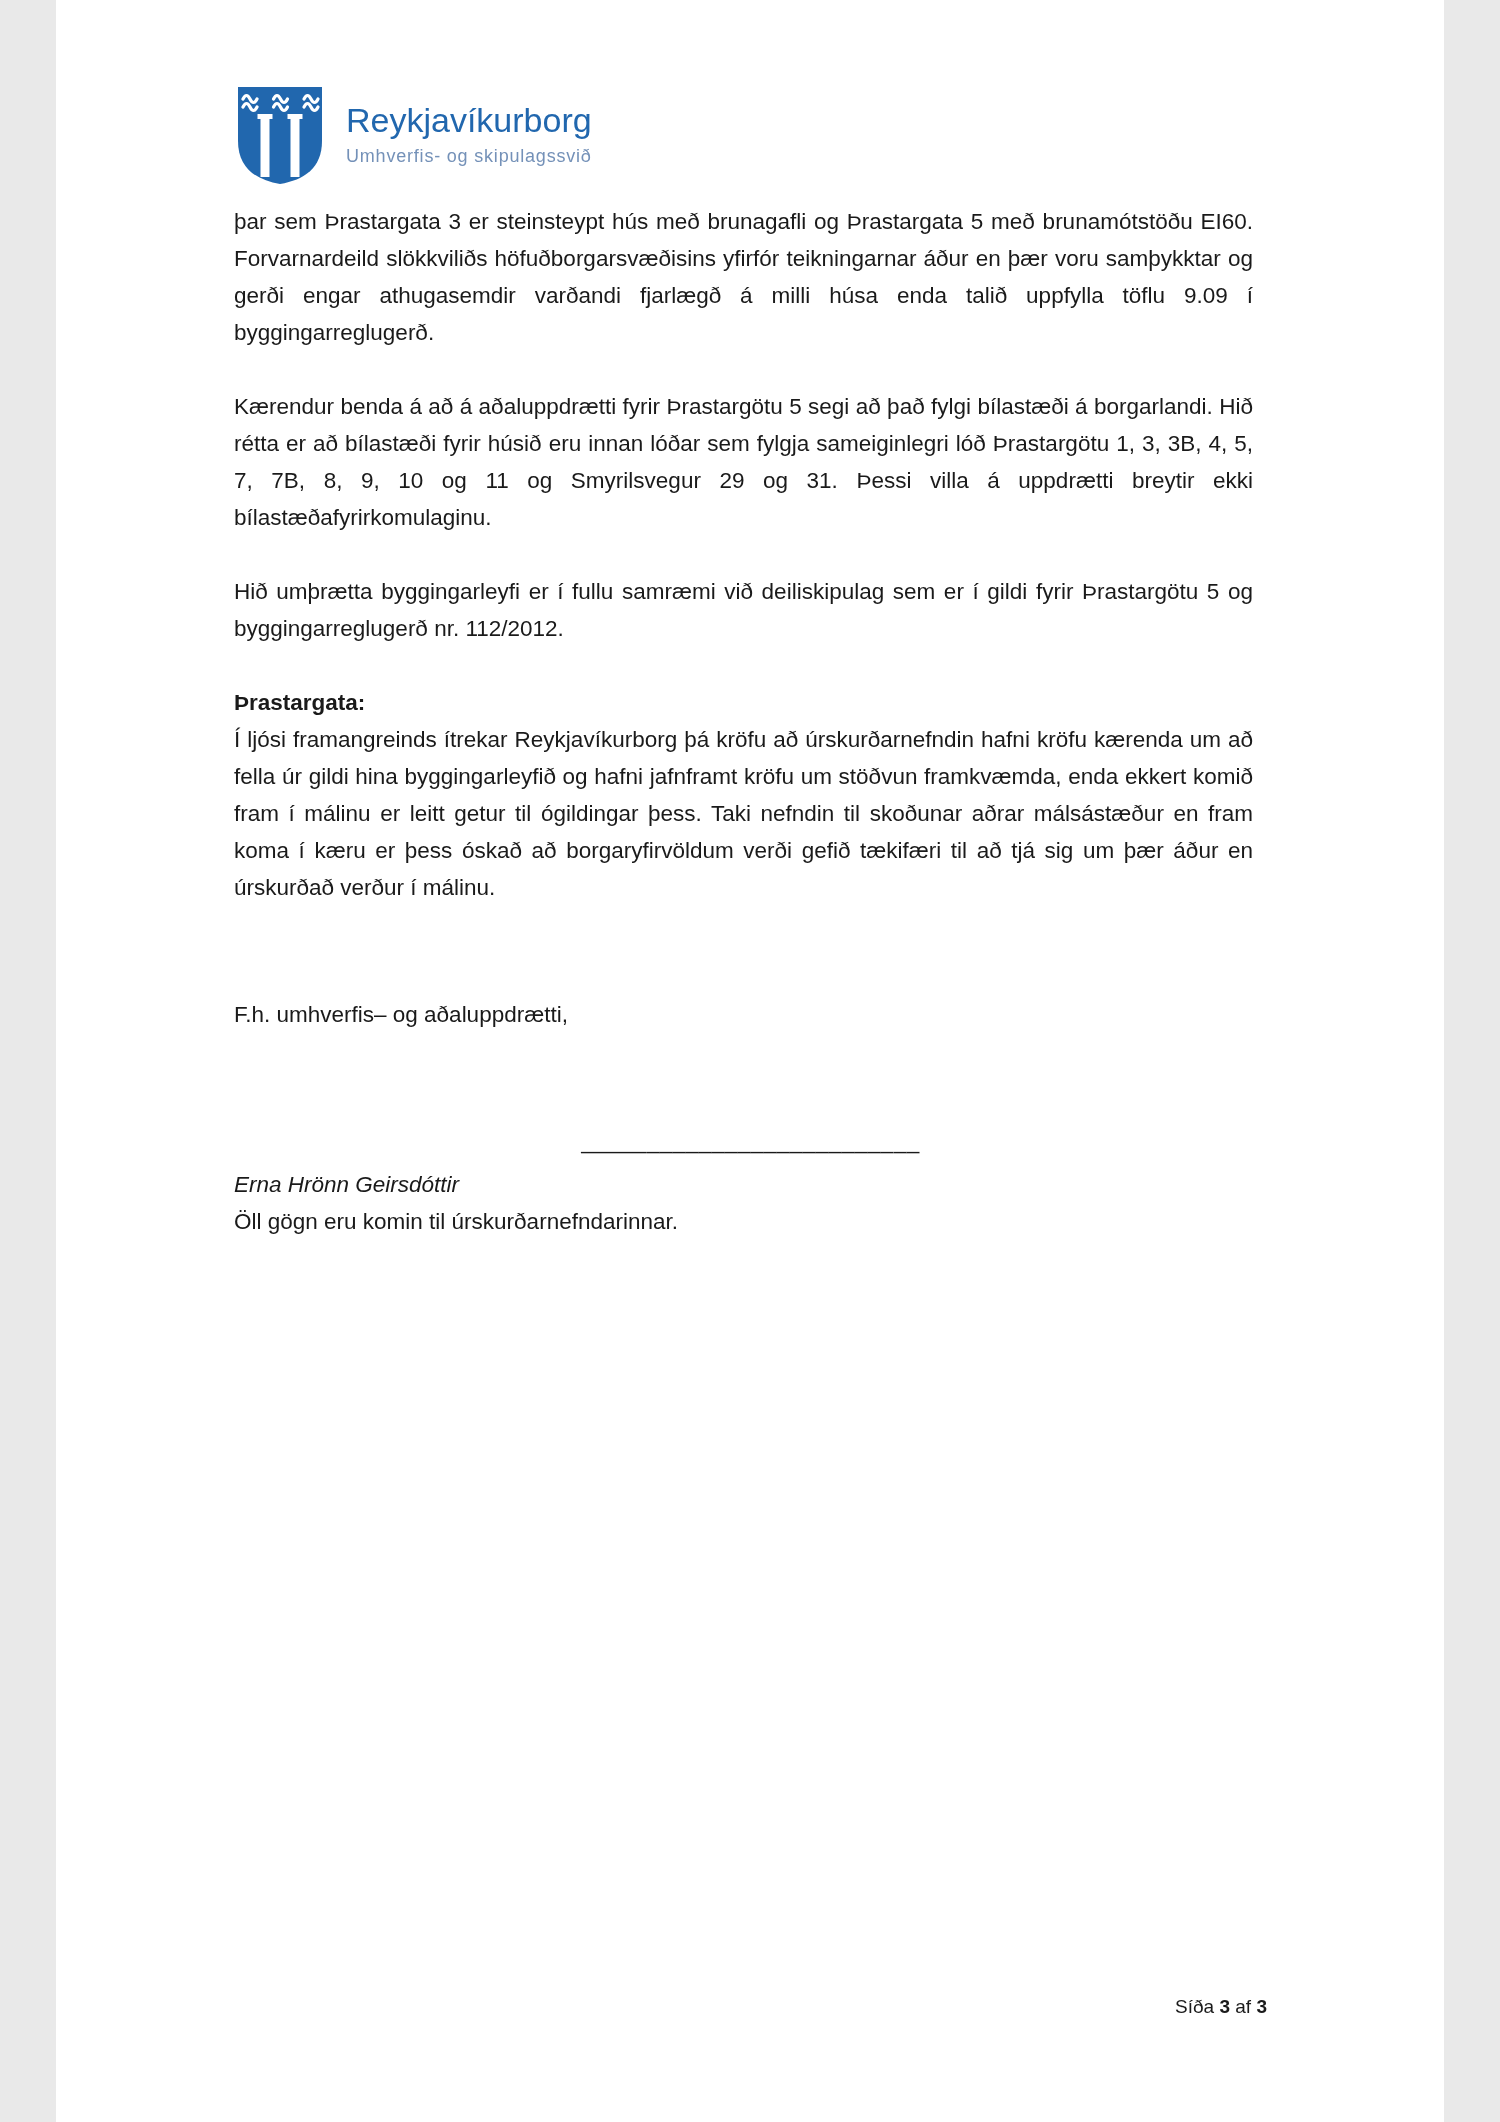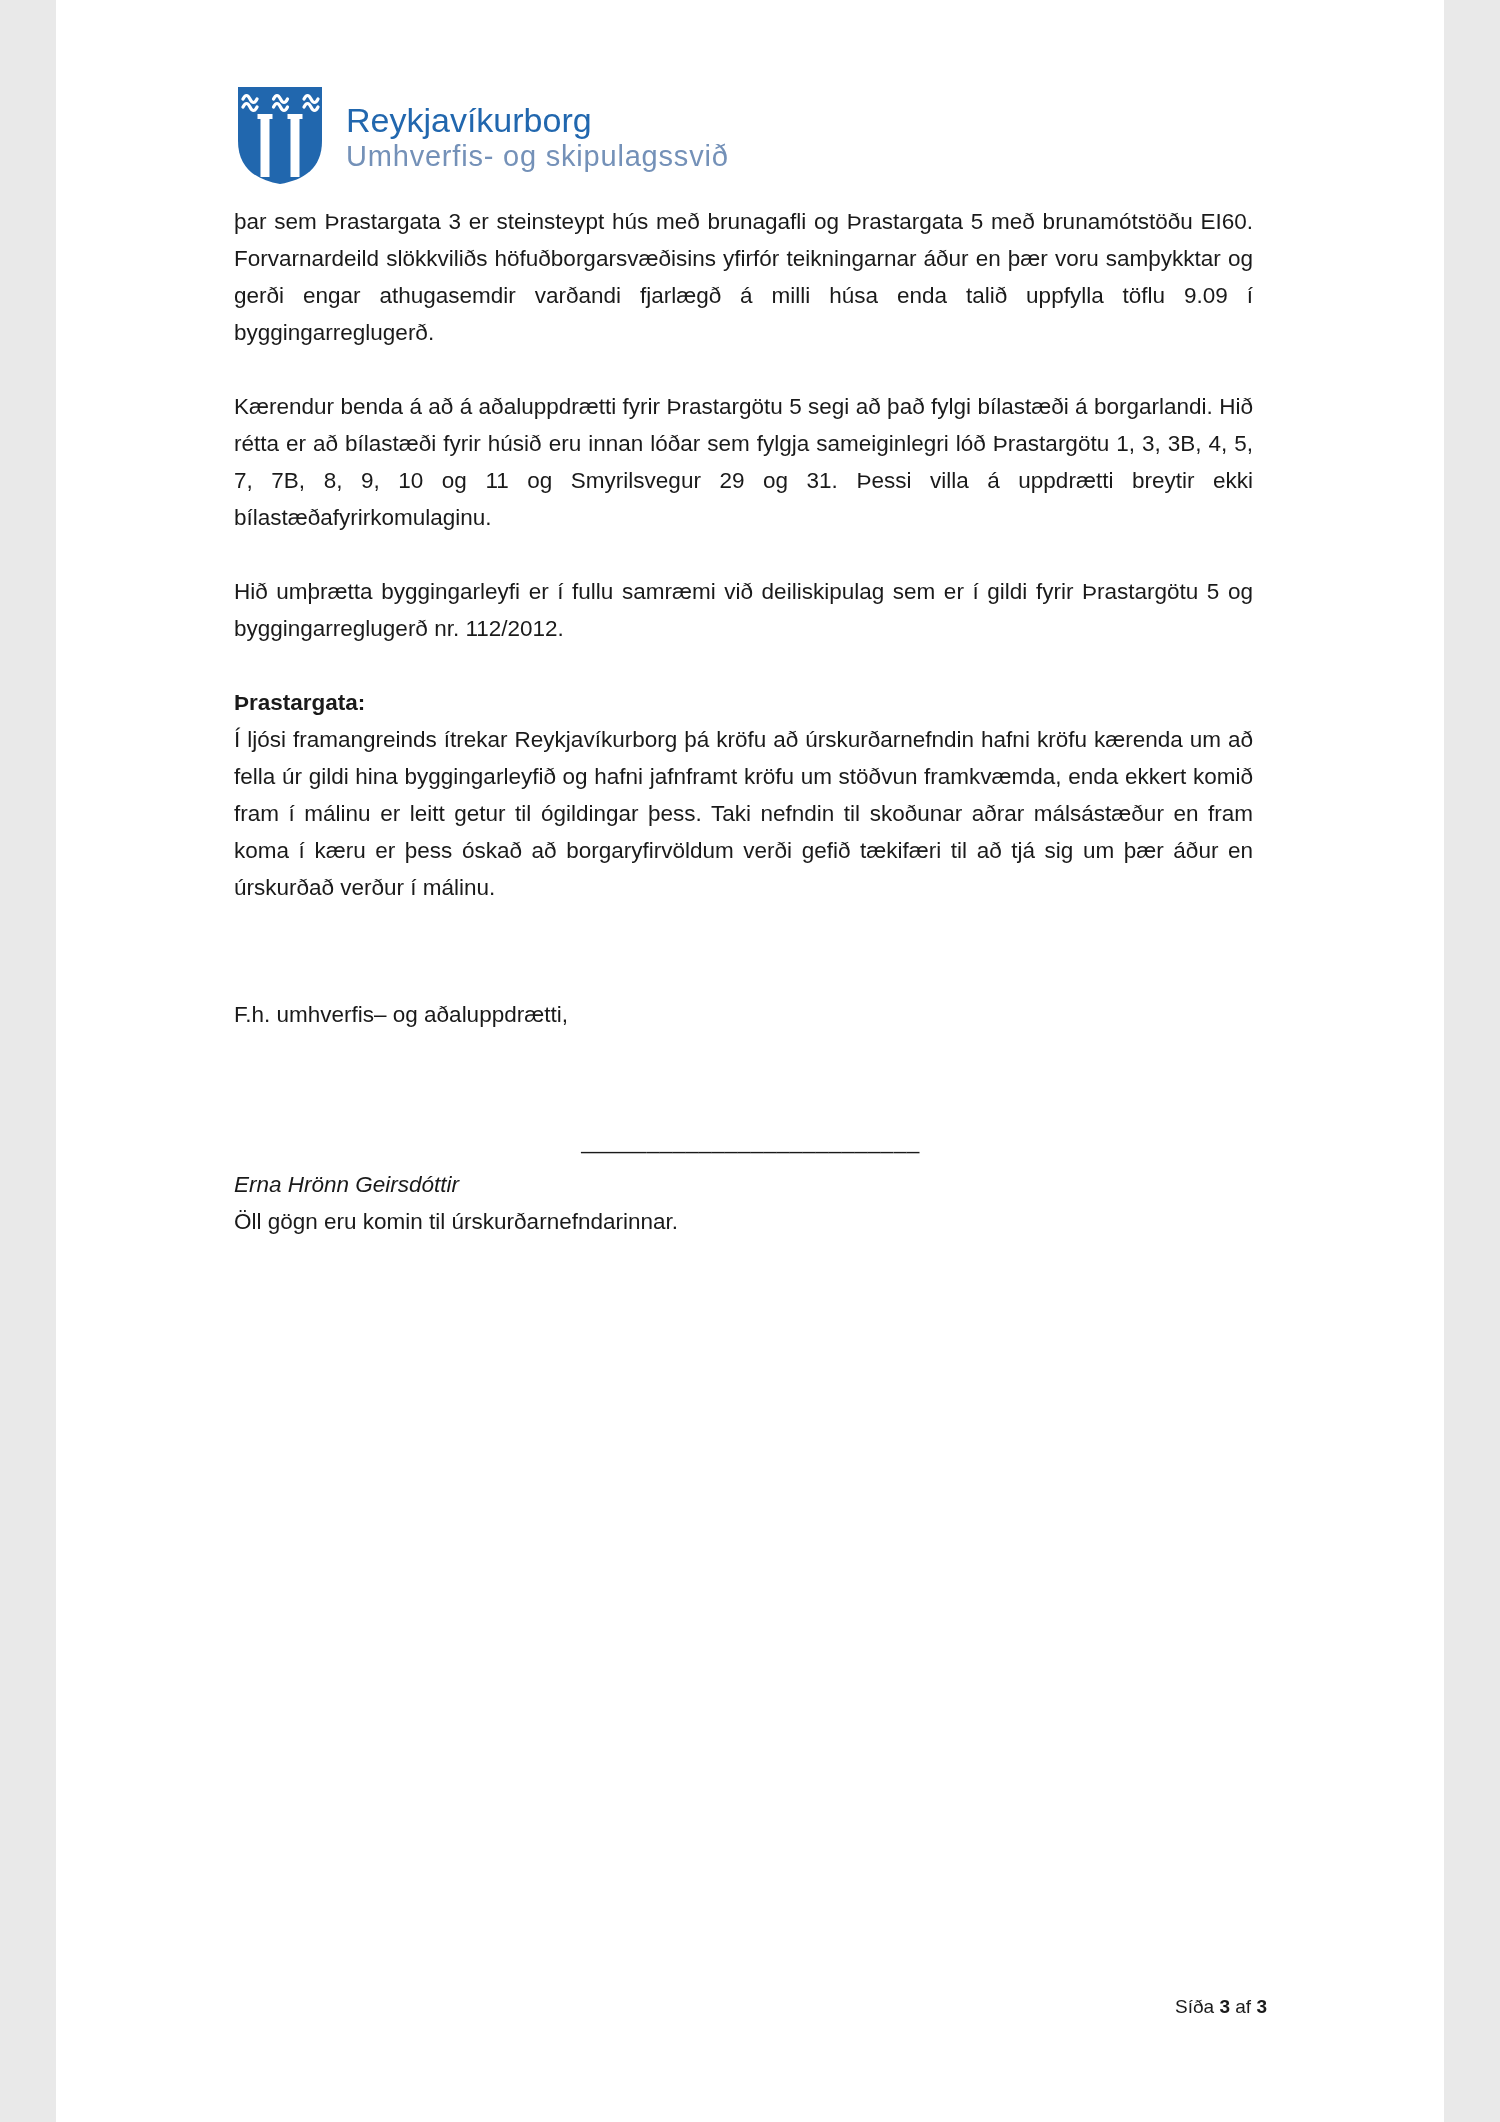--- a/index.html
+++ b/index.html
@@ -28,21 +28,21 @@
   .logo-shield { flex: 0 0 auto; }
   .logo-shield svg { display: block; }
   .org-text { display: flex; flex-direction: column; justify-content: center; }
   .org-name {
     font-size: 34px;
     line-height: 40px;
     color: #2167ae;
     font-weight: 400;
   }
   .org-dept {
-    font-size: 29px;
+    font-size: 18px;
     line-height: 32px;
     color: #7491b8;
     letter-spacing: 0.8px;
     font-weight: 400;
   }
   .body-text {
     font-size: 22.5px;
     line-height: 37px;
     text-align: justify;
   }

